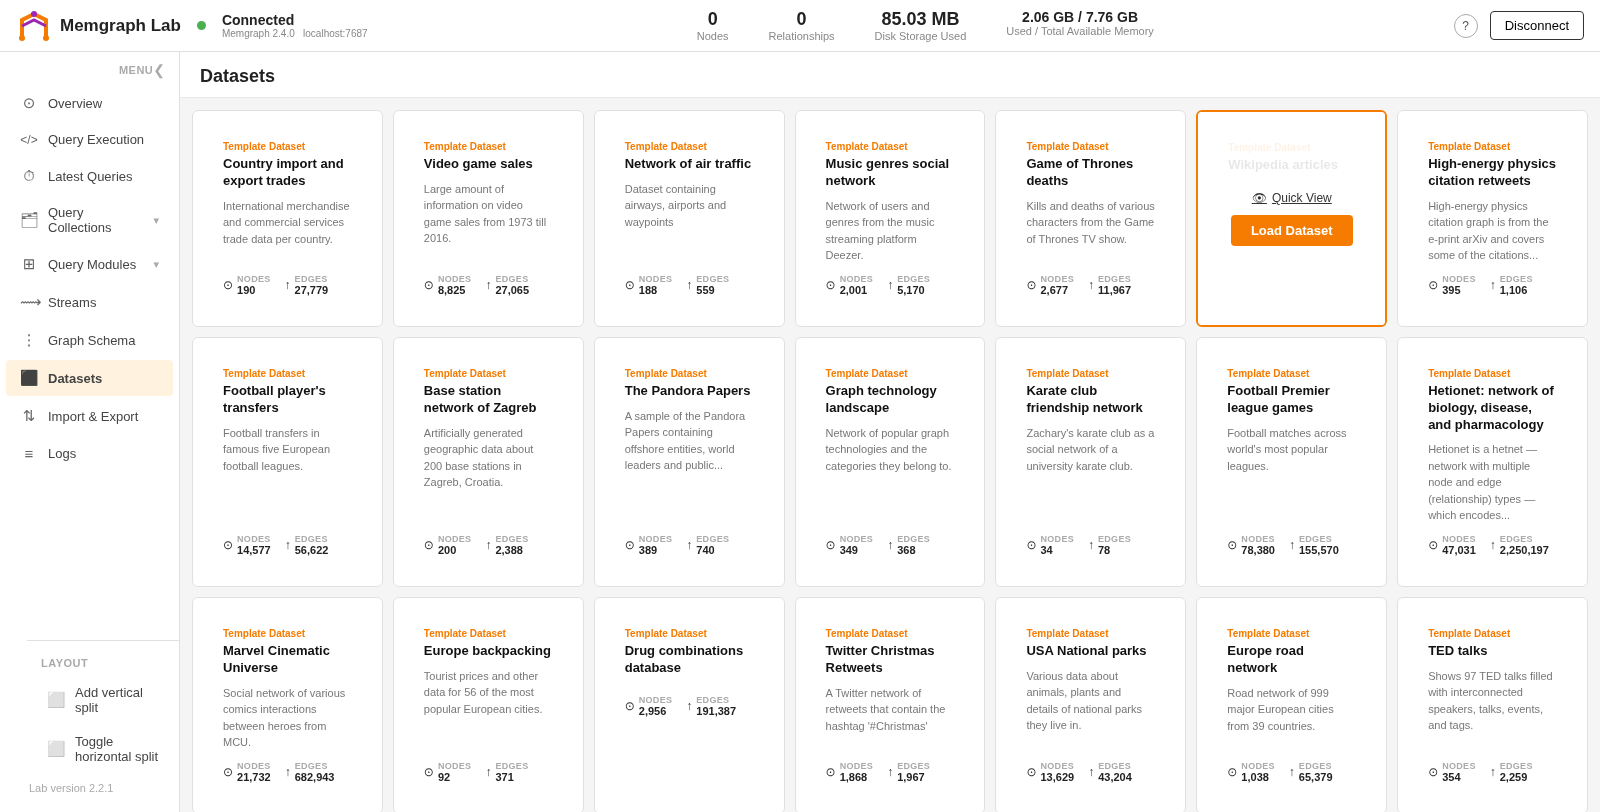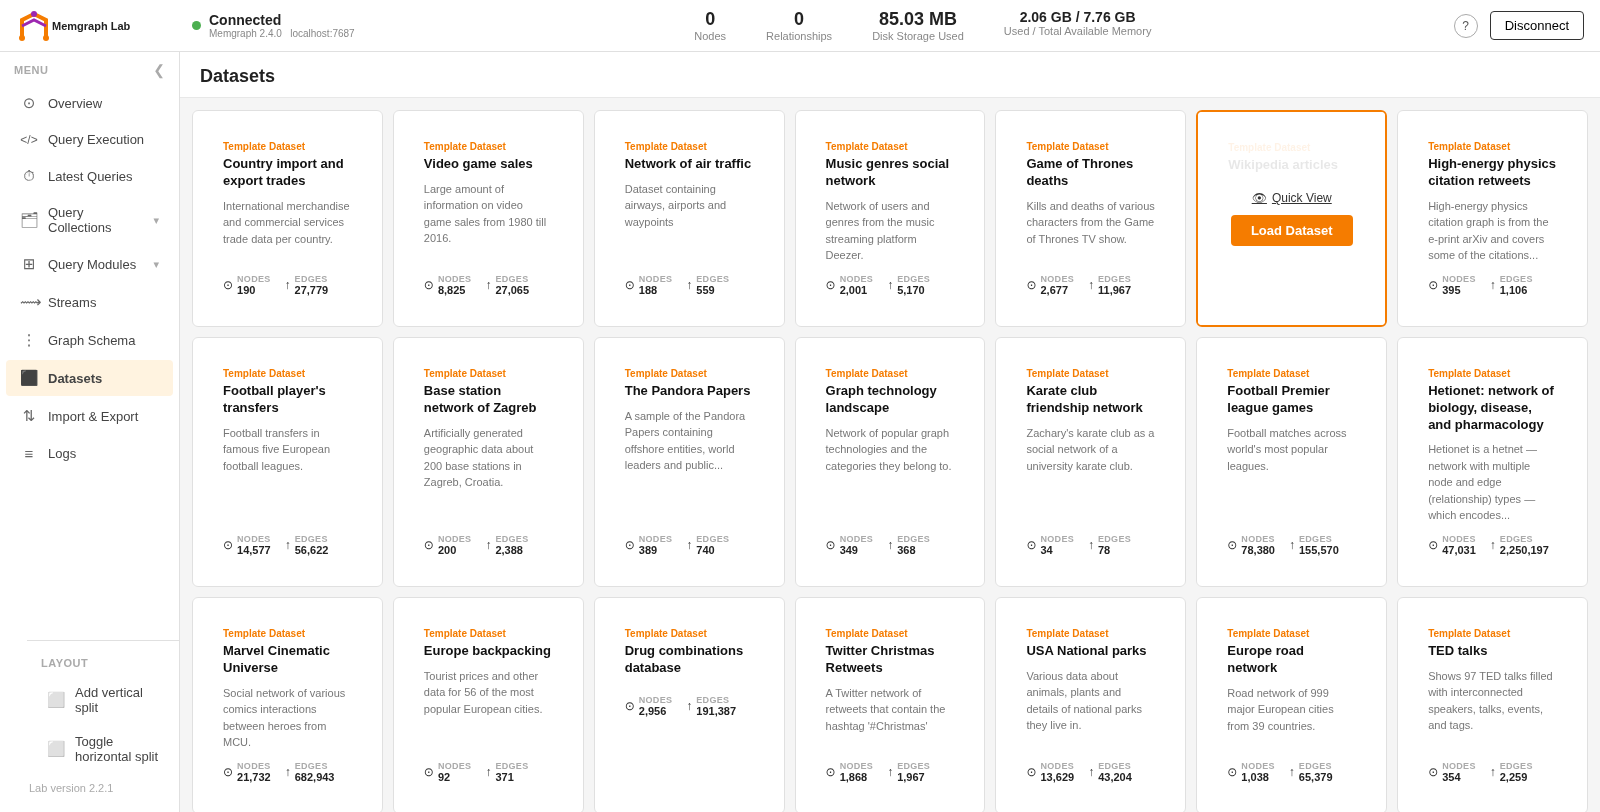--- a/index.html
+++ b/index.html
@@ -3,40 +3,40 @@
   <meta charset="utf-8">
   <style>
     * { box-sizing: border-box; margin: 0; padding: 0; }
     body { font-family: -apple-system, BlinkMacSystemFont, 'Segoe UI', sans-serif; background: #f5f5f5; font-size: 13px; color: #222; }
 
     
     .header {
       display: flex; align-items: center; background: #fff;
       border-bottom: 1px solid #e0e0e0; height: 52px; padding: 0 16px; gap: 16px;
     }
-    .logo { display: flex; align-items: center; font-weight: 700; font-size: 11px; min-width: 160px; }
+    .logo { display: flex; align-items: center; gap: 8px; font-weight: 700; font-size: 17px; min-width: 160px; }
     .logo-icon { width: 36px; height: 36px; }
-    .connection-info { display: flex; align-items: center; gap: 8px; font-size: 12px; color: #555; min-width: 200px; }
+    .connection-info { display: flex; align-items: center; gap: 16px; font-size: 12px; color: #555; min-width: 200px; }
     .green-dot { width: 9px; height: 9px; border-radius: 50%; background: #4caf50; display: inline-block; }
     .connected-label { font-weight: 600; font-size: 14px; color: #222; }
     .conn-sub { font-size: 10px; color: #888; display: block; }
     .stats-group { display: flex; gap: 40px; flex: 1; justify-content: center; }
     .stat-item { text-align: center; }
     .stat-value { font-size: 18px; font-weight: 600; color: #222; }
     .stat-label { font-size: 11px; color: #888; }
     .header-actions { display: flex; align-items: center; gap: 12px; }
     .help-icon { width: 24px; height: 24px; border: 1.5px solid #aaa; border-radius: 50%; display:flex; align-items:center; justify-content:center; font-size:12px; color:#555; cursor:pointer; }
     .disconnect-btn { border: 1.5px solid #333; background: #fff; padding: 6px 14px; border-radius: 4px; font-size: 13px; font-weight: 500; cursor: pointer; text-align: center; }
 
     
     .app-layout { display: flex; height: calc(100vh - 52px); }
 
     
     .sidebar { width: 180px; background: #fff; border-right: 1px solid #e0e0e0; display: flex; flex-direction: column; overflow-y: auto; flex-shrink: 0; }
-    .menu-header { display: flex; align-items: center; justify-content: space-between; padding: 10px 14px 6px; }
+    .menu-header { display: flex; align-items: center; justify-content: flex-end; padding: 10px 14px 6px; }
     .menu-label { font-size: 11px; font-weight: 600; color: #aaa; letter-spacing: 0.5px; }
     .collapse-icon { cursor: pointer; font-size: 14px; color: #aaa; }
     .nav-item { display: flex; align-items: center; gap: 10px; padding: 9px 14px; cursor: pointer; color: #444; font-size: 13px; border-radius: 4px; margin: 1px 6px; }
     .nav-item.active { background: #fff3e0; font-weight: 600; }
     .nav-item.active .nav-icon { color: #f57c00; }
     .nav-icon { font-size: 15px; color: #666; width: 18px; text-align: center; }
     .nav-expand { margin-left: auto; font-size: 11px; color: #aaa; }
     .sidebar-bottom { margin-top: auto; border-top: 1px solid #e0e0e0; padding: 10px 0; margin-left: 27px; }
     .layout-label { font-size: 11px; font-weight: 600; color: #aaa; letter-spacing: 0.5px; padding: 6px 14px; }
     .sidebar-footer { padding: 8px 2px; font-size: 11px; color: #aaa; }
@@ -204,21 +204,21 @@
           <div class="stat-info">
             <span class="stat-info-label">EDGES</span>
             <span class="stat-info-value">27,779</span>
           </div>
         </div>
       </div>
     </div>
         <div class="dataset-card">
       <div class="template-label">Template Dataset</div>
       <div class="dataset-title">Video game sales</div>
-      <div class="dataset-desc">Large amount of information on video game sales from 1980 till 2016.</div>
+      <div class="dataset-desc">Large amount of information on video game sales from 1973 till 2016.</div>
 
       <div class="dataset-stats">
         <div class="stat-col">
           <span class="stat-icon">⊙</span>
           <div class="stat-info">
             <span class="stat-info-label">NODES</span>
             <span class="stat-info-value">8,825</span>
           </div>
         </div>
         <div class="stat-col">

